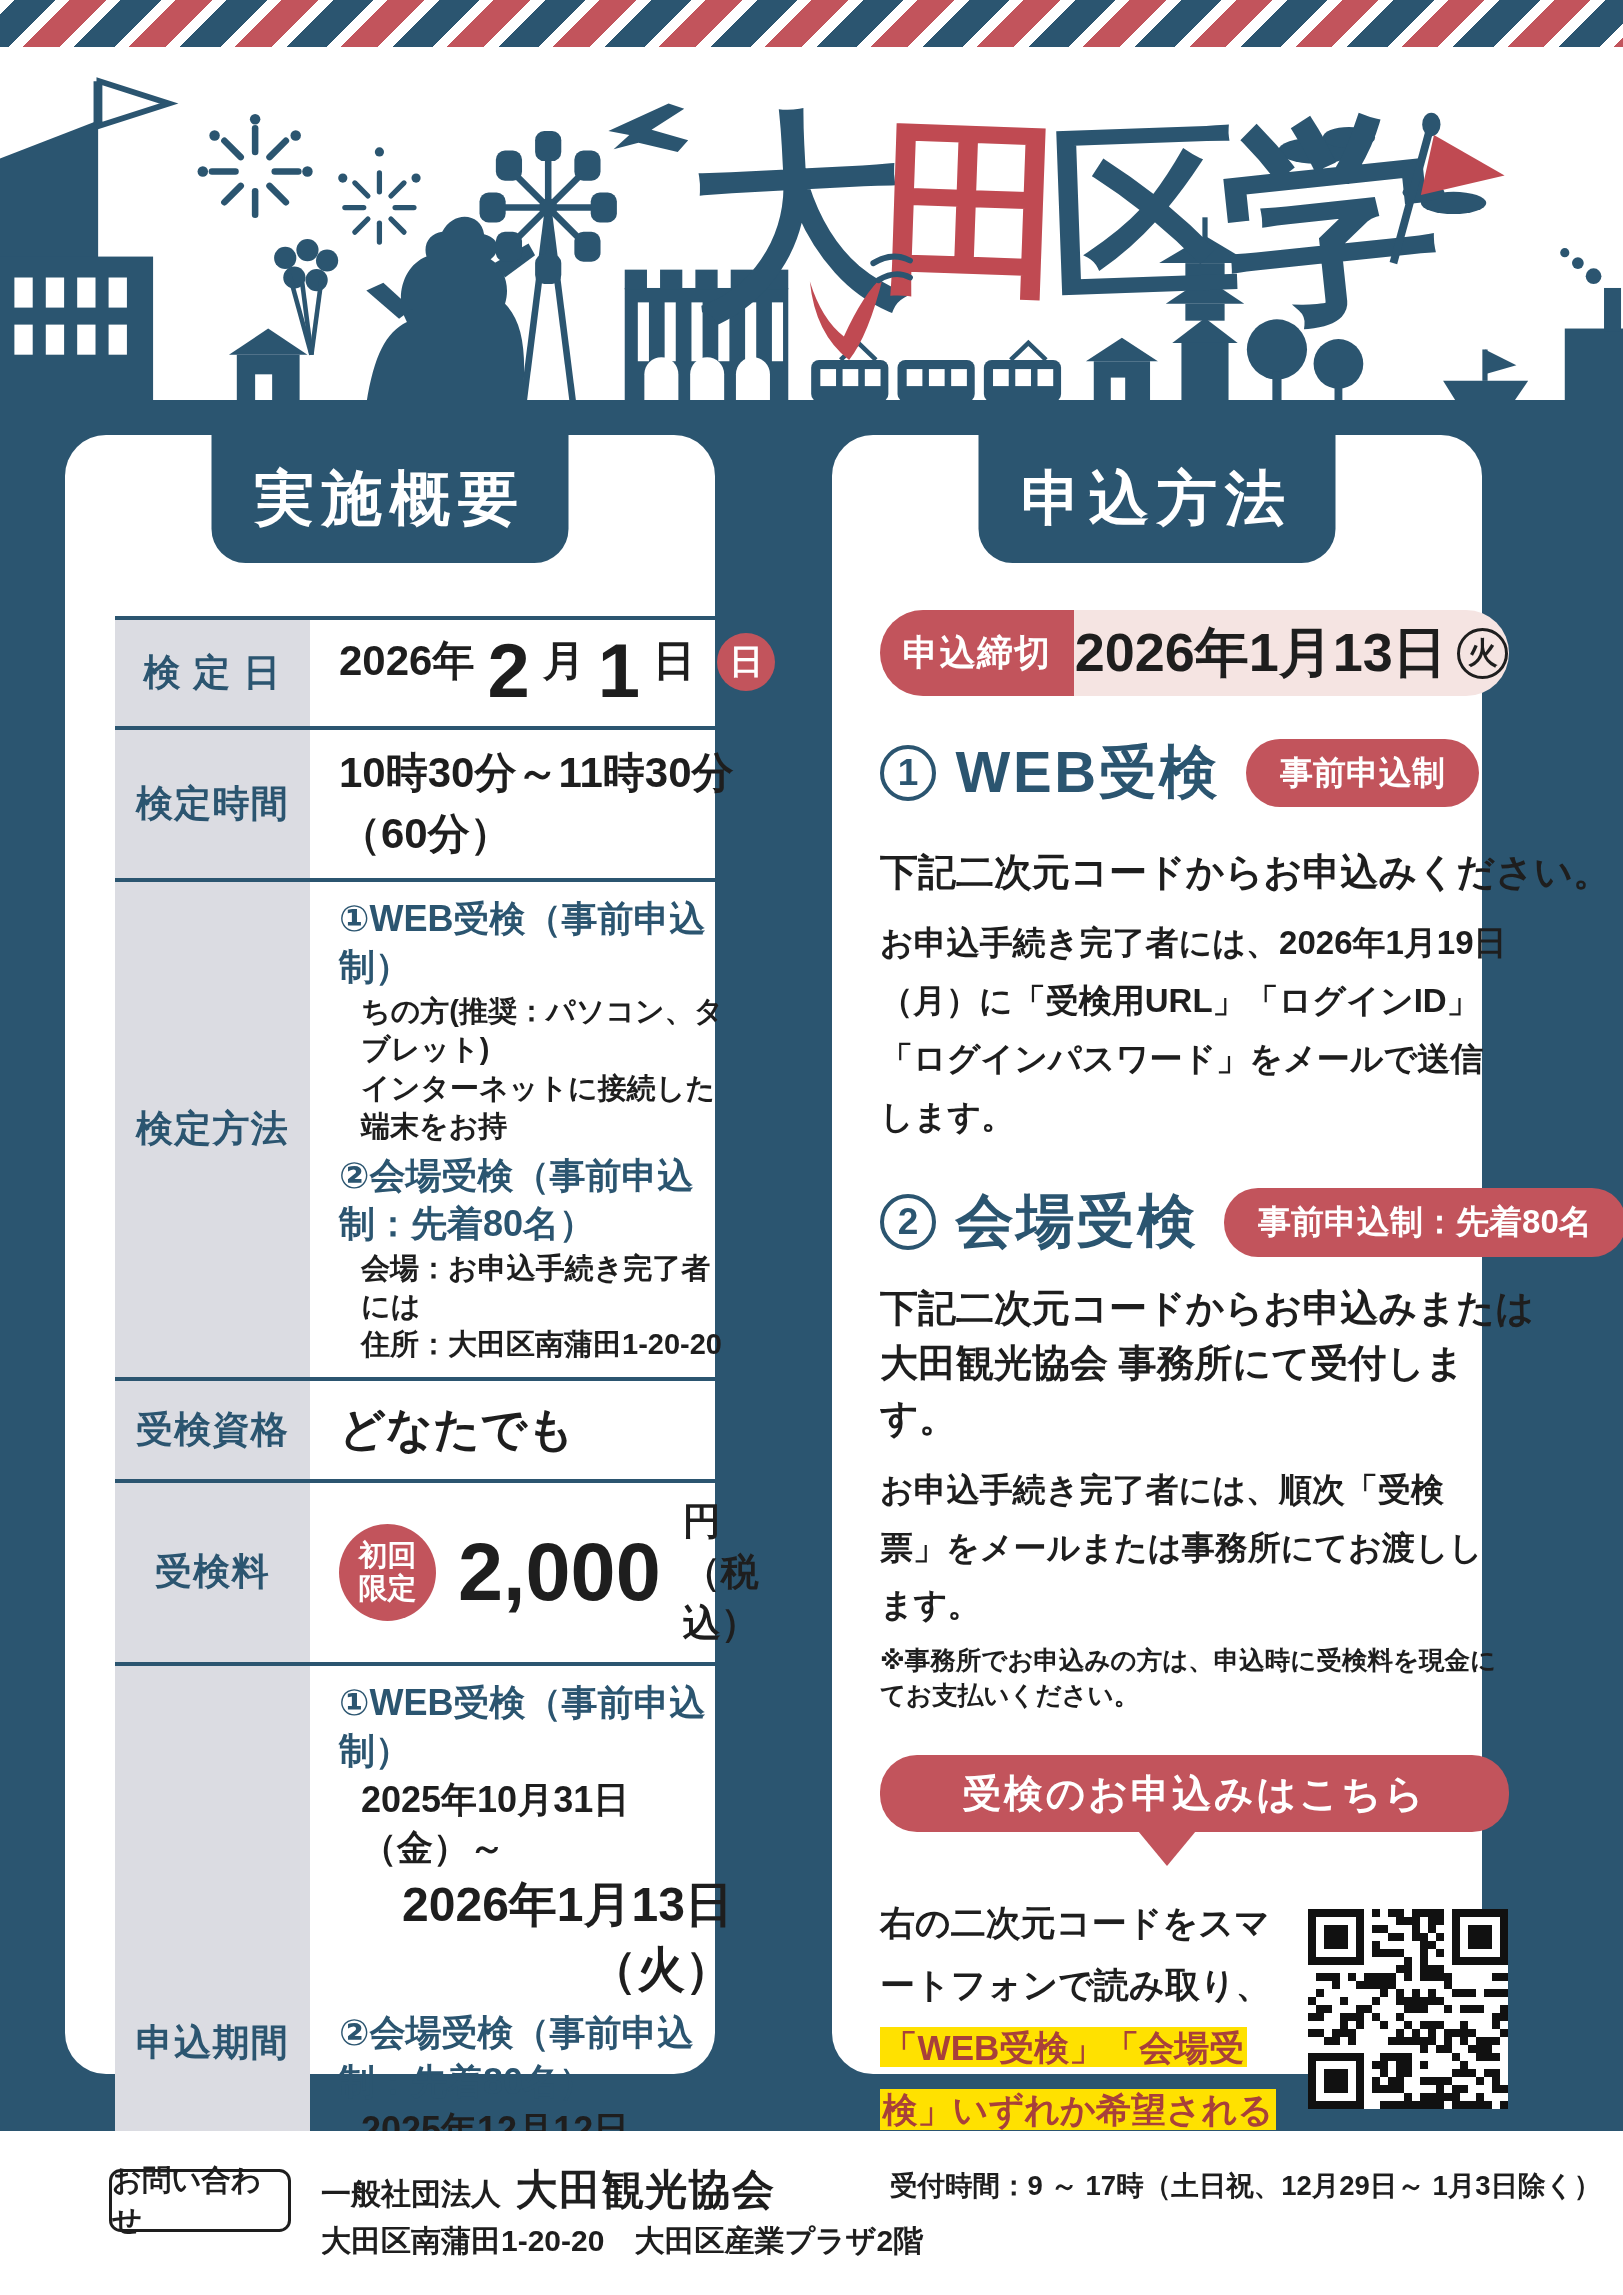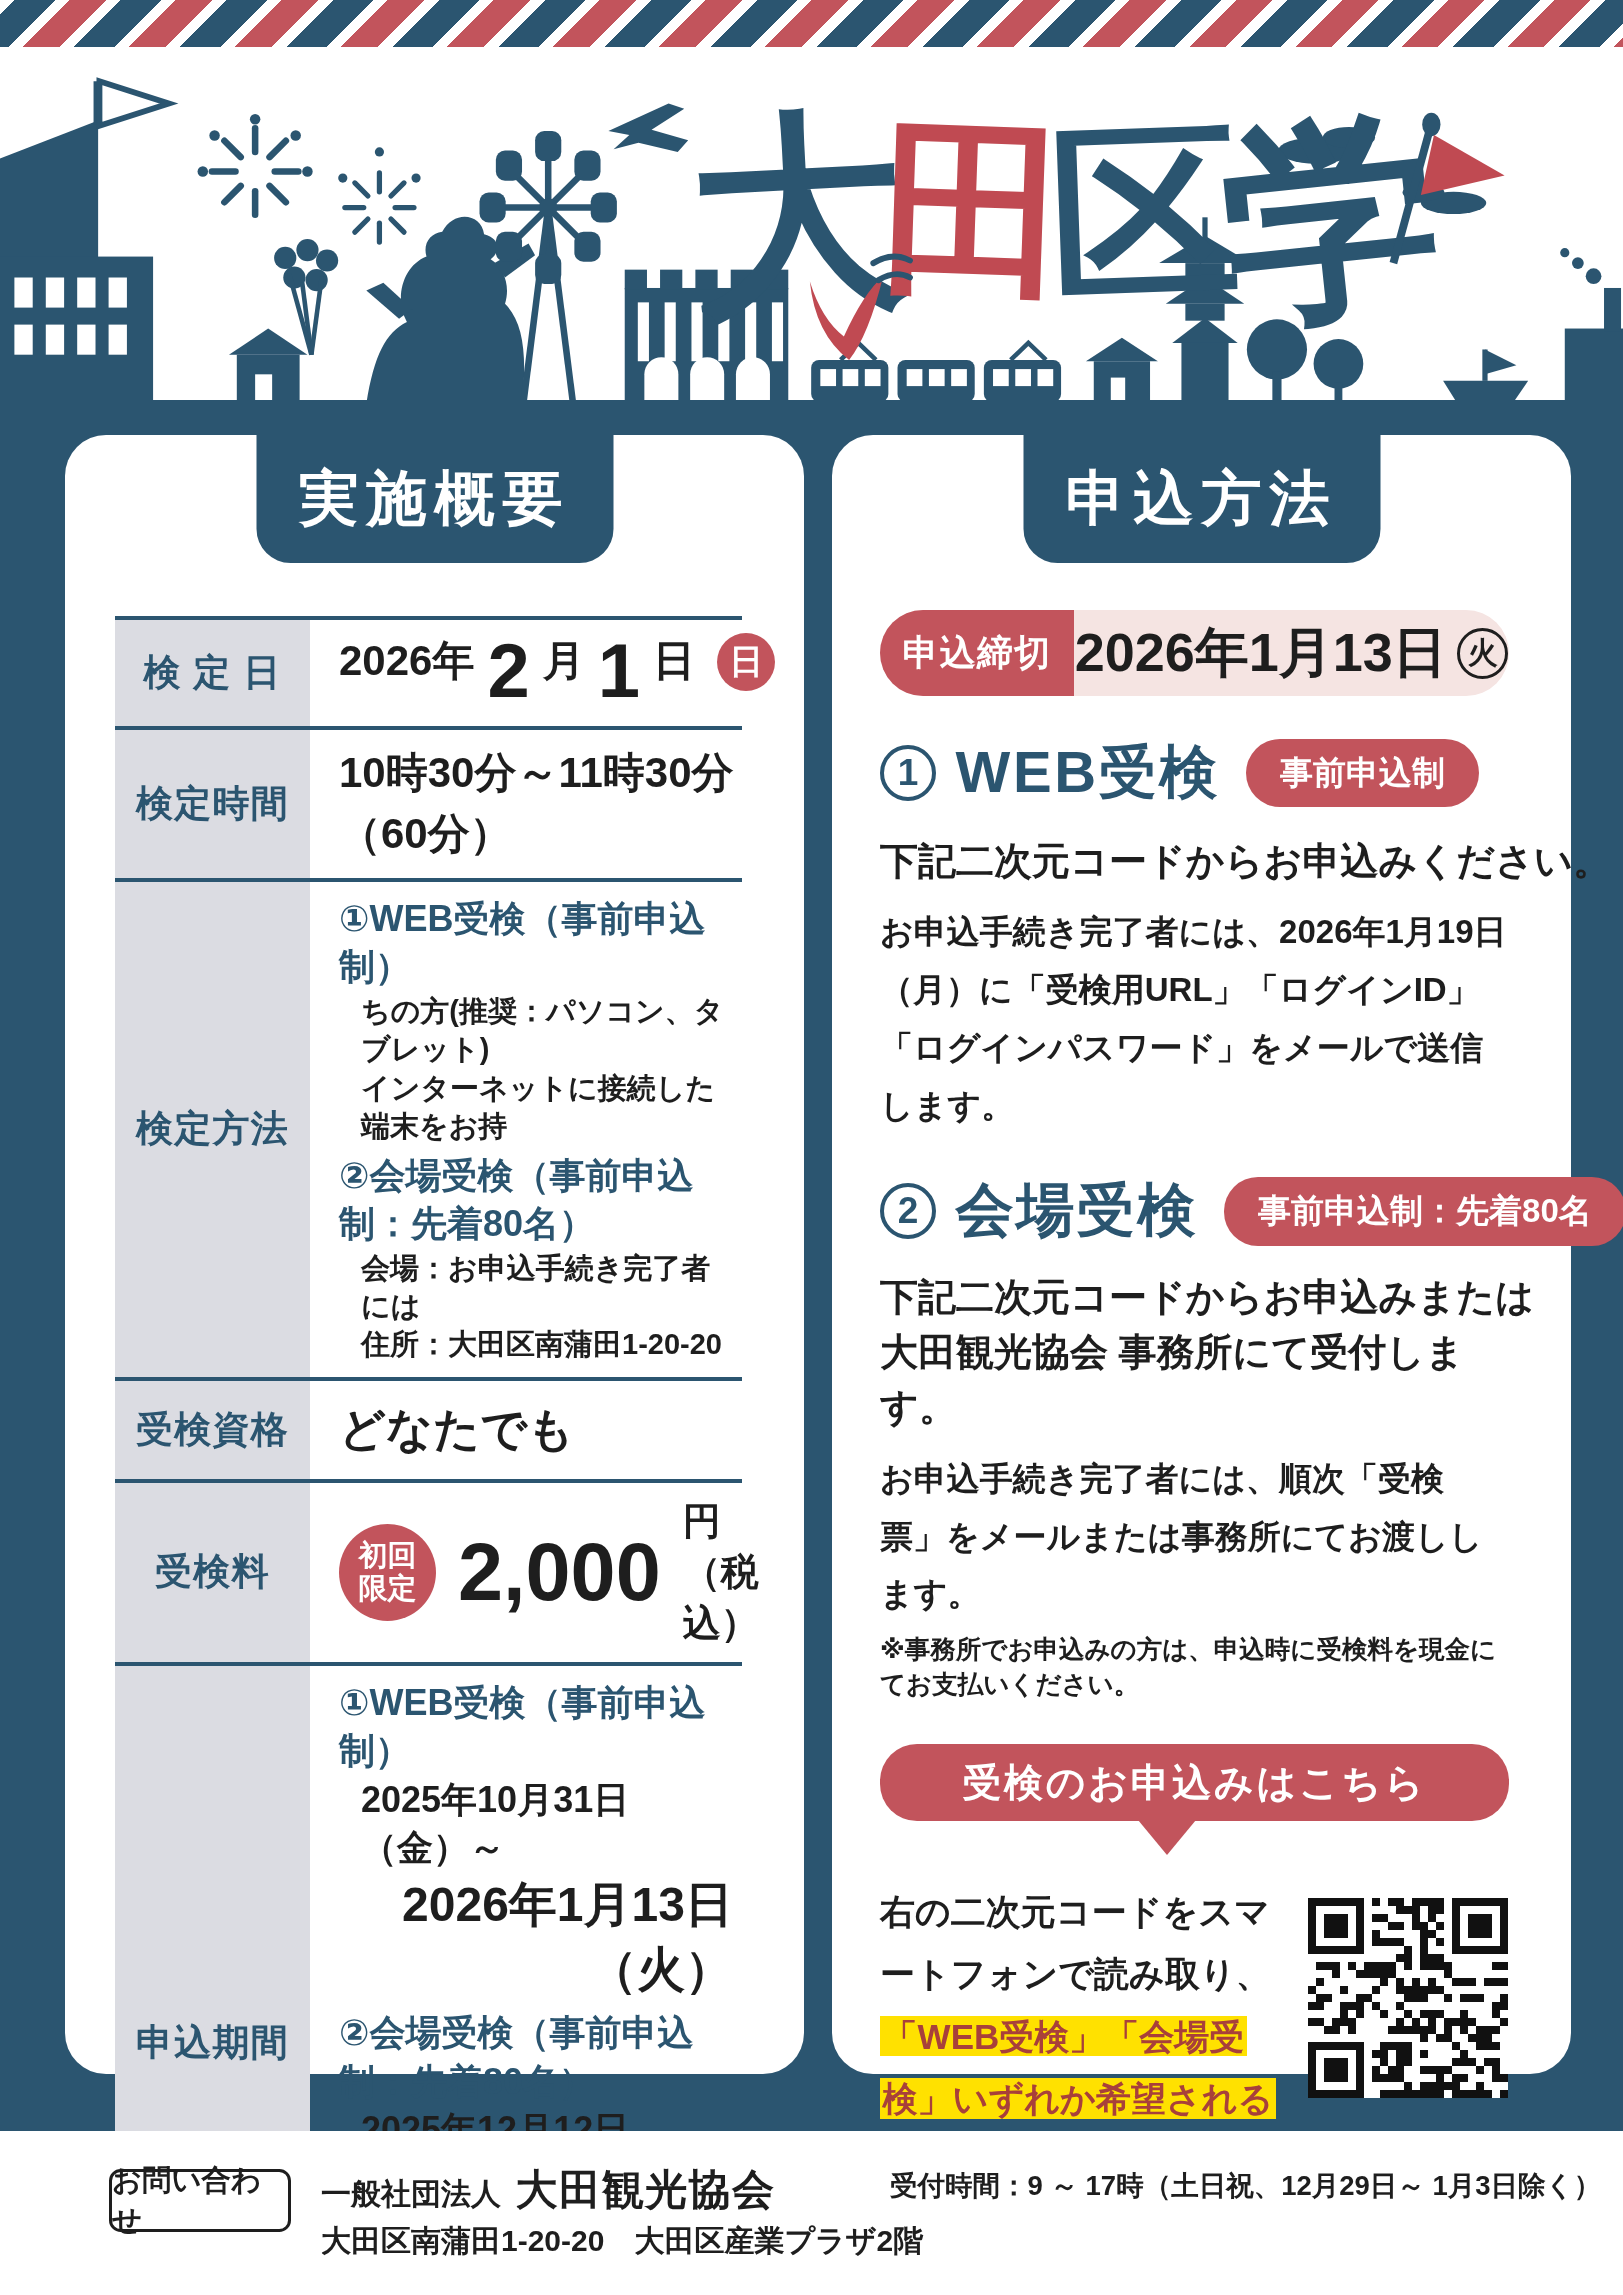--- a/index.html
+++ b/index.html
@@ -15,21 +15,21 @@
     background:repeating-linear-gradient(135deg,#ffffff 0 10.5px,var(--navy) 10.5px 39px,#ffffff 39px 49px,var(--red) 49px 75px);}
 
   
   .header{position:absolute;top:47px;left:0;width:100%;height:357px;background:#fff;}
   .header svg{display:block;width:100%;height:100%;}
 
   
   .bg{position:absolute;top:400px;left:0;width:100%;height:1731px;background:var(--navy);}
 
   
-  .card{position:absolute;top:435px;width:739px;height:1639px;background:#fff;border-radius:41px;}
+  .card{position:absolute;top:435px;width:650px;height:1639px;background:#fff;border-radius:41px;}
   .card.left{left:65px;}
   .card.right{left:832px;}
   .tab{position:absolute;top:0;left:50%;transform:translateX(-50%);width:357px;height:128px;background:var(--navy);
     border-radius:0 0 34px 34px;display:flex;align-items:center;justify-content:center;
     color:#fff;font-size:60px;font-weight:bold;letter-spacing:7.9px;}
 
   
   .table{position:absolute;top:181px;left:50px;width:627px;border-bottom:4.6px solid var(--navy);}
   .row{display:flex;border-top:4.6px solid var(--navy);}
   .lab{flex:0 0 195px;background:var(--gray);display:flex;align-items:center;justify-content:center;
@@ -71,21 +71,21 @@
     font-size:54px;font-weight:bold;white-space:nowrap;}
   .day-circle{width:51px;height:51px;border:3.3px solid var(--ink);border-radius:50%;font-size:30px;font-weight:bold;
     display:inline-flex;align-items:center;justify-content:center;}
 
   .sec-h{display:flex;align-items:center;gap:19.6px;margin-top:38px;}
   .num{flex:0 0 56px;width:56px;height:56px;border:4.6px solid var(--navy);border-radius:50%;color:var(--navy);
     font-size:37px;font-weight:bold;display:flex;align-items:center;justify-content:center;}
   .sec-title{font-size:58px;font-weight:bold;color:var(--navy);letter-spacing:2.6px;white-space:nowrap;}
   .pill{background:var(--red);color:#fff;border-radius:34px;font-size:33px;font-weight:bold;
     padding:11.8px 34px;white-space:nowrap;margin-left:6.5px;}
-  .lead{font-size:38px;font-weight:bold;color:var(--ink);line-height:1.45;margin-top:22px;white-space:nowrap;}
+  .lead{font-size:38px;font-weight:bold;color:var(--ink);line-height:1.45;margin-top:33px;white-space:nowrap;}
   .lead.tight{margin-top:19.6px;}
   .lead2{font-size:38px;font-weight:bold;color:var(--ink);line-height:1.45;}
   .para{font-size:33px;line-height:1.75;font-weight:600;color:var(--ink);margin-top:14.4px;}
   .note{font-size:25.5px;font-weight:600;color:var(--ink);margin-top:9.2px;}
 
   .banner{position:relative;margin-top:42px;background:var(--red);border-radius:37px;height:77px;
     display:flex;align-items:center;justify-content:center;color:#fff;font-size:39px;font-weight:bold;letter-spacing:2.6px;}
   .banner::after{content:"";position:absolute;left:41%;top:99%;border:29px solid transparent;border-top:35px solid var(--red);}
 
   .howto{position:relative;margin-top:60px;min-height:406px;}

